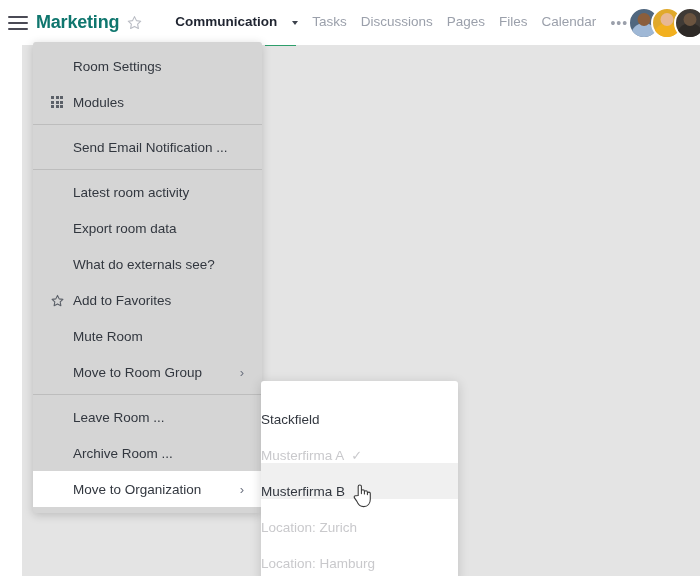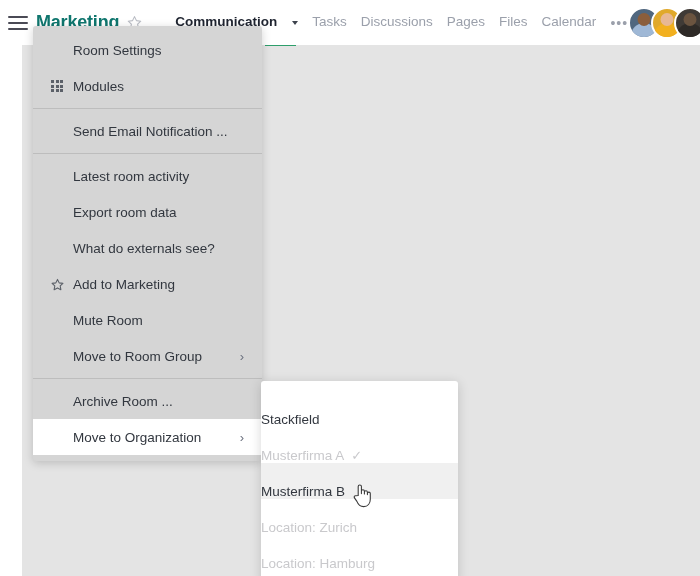--- a/index.html
+++ b/index.html
@@ -193,21 +193,21 @@
     left: 265px;
     width: 31px;
     height: 2px;
     background: #2e9e6b;
     z-index: 2;
   }
 
   
   .menu {
     position: absolute;
-    top: 26px;
+    top: 42px;
     left: 33px;
     width: 229px;
     background: #d5d5d5;
     border-radius: 3px;
     box-shadow: 0 2px 10px rgba(0,0,0,0.18);
     z-index: 10;
     padding: 6px 0 0 0;
     box-sizing: border-box;
   }
   .menu-item {
@@ -409,32 +409,35 @@
     </div>
     <div class="menu-item indent">
       <span class="mi-label">What do externals see?</span>
     </div>
     <div class="menu-item">
       <span class="mi-icon">
         <svg width="13" height="13" viewBox="0 0 24 24" fill="none" stroke="#5b6068" stroke-width="2" stroke-linejoin="round">
           <polygon points="12,2.6 15.1,9 22,9.9 17,14.7 18.2,21.6 12,18.3 5.8,21.6 7,14.7 2,9.9 8.9,9"></polygon>
         </svg>
       </span>
-      <span class="mi-label">Add to Marketing</span>
+      <span class="mi-label">Add to Favorites</span>
     </div>
     <div class="menu-item indent">
       <span class="mi-label">Mute Room</span>
     </div>
     <div class="menu-item indent">
       <span class="mi-label">Move to Room Group</span>
       <span class="chev">›</span>
     </div>
 
     <div class="menu-sep"></div>
 
+    <div class="menu-item indent">
+      <span class="mi-label">Leave Room ...</span>
+    </div>
     <div class="menu-item indent">
       <span class="mi-label">Archive Room ...</span>
     </div>
     <div class="menu-item indent highlight">
       <span class="mi-label">Move to Organization</span>
       <span class="chev">›</span>
     </div>
     <div class="menu-bottom-pad"></div>
   </div>
 

